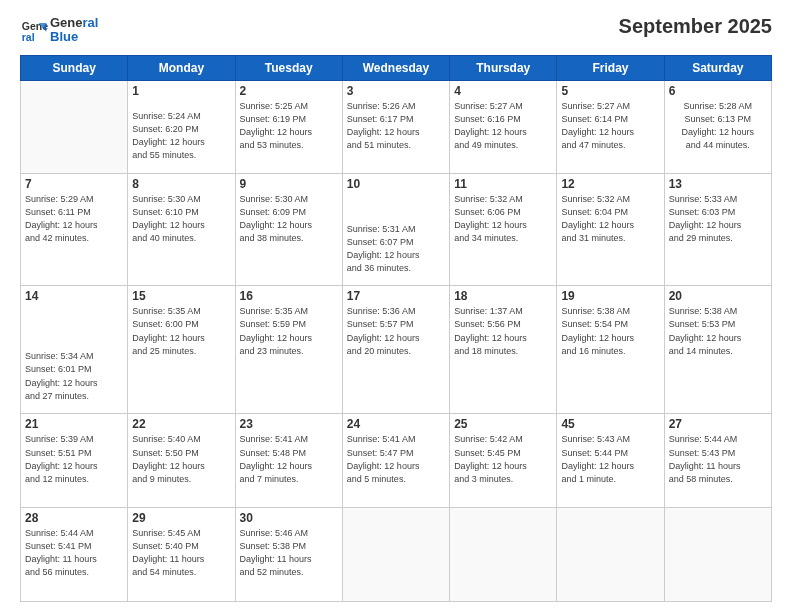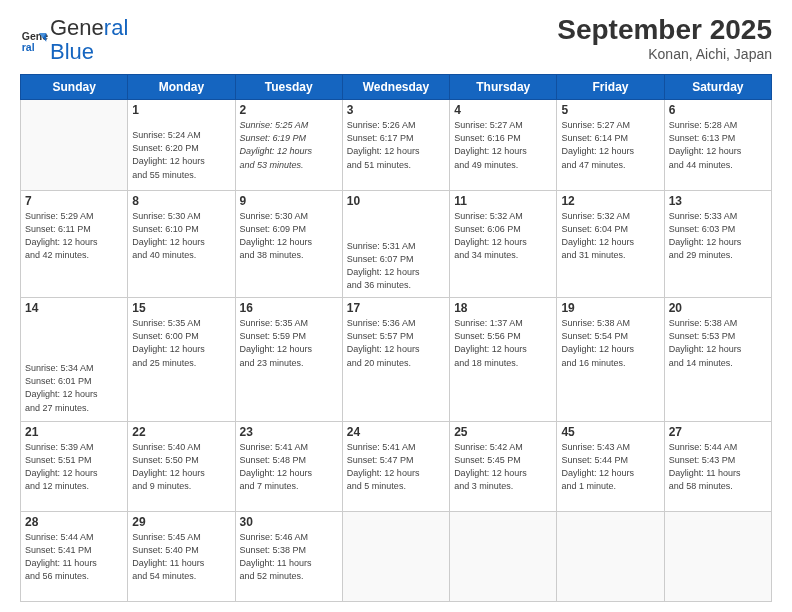--- a/index.html
+++ b/index.html
@@ -21,36 +21,36 @@
       display: flex;
       align-items: flex-start;
       justify-content: space-between;
       margin-bottom: 10px;
     }
     .logo {
       display: flex;
       align-items: center;
     }
     .logo-text {
-      font-size: 22px;
-      font-weight: normal;
+      font-size: 13px;
+      font-weight: bold;
       color: #333;
       line-height: 1.1;
     }
     .logo-text .blue { color: #1565c0; }
     .logo-icon {
       width: 28px;
       height: 28px;
       margin-right: 2px;
     }
     .title-section {
       text-align: right;
     }
     .month-title {
-      font-size: 28px;
+      font-size: 20px;
       font-weight: bold;
       color: #333;
       line-height: 1;
     }
     .subtitle {
       font-size: 14px;
       color: #555;
       margin-top: 2px;
     }
     .calendar {
@@ -107,21 +107,20 @@
       </svg>
       <div>
         <div class="logo-text">
           <span>Gene<span class="blue">ral</span></span><br>
           <span class="blue">Blue</span>
         </div>
       </div>
     </div>
     <div class="title-section">
       <div class="month-title">September 2025</div>
-      <div class="subtitle">Konan, Aichi, Japan</div>
     </div>
   </div>
 
   <table class="calendar">
     <thead>
       <tr>
       <th>Sunday</th>
           <th>Monday</th>
           <th>Tuesday</th>
           <th>Wednesday</th>
@@ -135,21 +134,21 @@
           <td class="empty-cell"></td>
           <td>
             <span class="day-number">1</span>
             <div class="day-info" style="white-space: pre-line; margin-top: 12px;">Sunrise: 5:24 AM
 Sunset: 6:20 PM
 Daylight: 12 hours
 and 55 minutes.</div>
           </td>
           <td>
             <span class="day-number">2</span>
-            <div class="day-info" style="white-space: pre-line; font-style: italic;">Sunrise: 5:25 AM
+            <div class="day-info" style="white-space: pre-line;">Sunrise: 5:25 AM
 Sunset: 6:19 PM
 Daylight: 12 hours
 and 53 minutes.</div>
           </td>
           <td>
             <span class="day-number">3</span>
             <div class="day-info" style="white-space: pre-line;">Sunrise: 5:26 AM
 Sunset: 6:17 PM
 Daylight: 12 hours
 and 51 minutes.</div>
@@ -163,21 +162,21 @@
           </td>
           <td>
             <span class="day-number">5</span>
             <div class="day-info" style="white-space: pre-line;">Sunrise: 5:27 AM
 Sunset: 6:14 PM
 Daylight: 12 hours
 and 47 minutes.</div>
           </td>
           <td>
             <span class="day-number">6</span>
-            <div class="day-info" style="white-space: pre-line;">Sunrise: 5:28 AM
+            <div class="day-info" style="white-space: pre-line; text-align: center;">Sunrise: 5:28 AM
 Sunset: 6:13 PM
 Daylight: 12 hours
 and 44 minutes.</div>
           </td>
         </tr>
         <tr>
           <td>
             <span class="day-number">7</span>
             <div class="day-info" style="white-space: pre-line;">Sunrise: 5:29 AM
 Sunset: 6:11 PM

